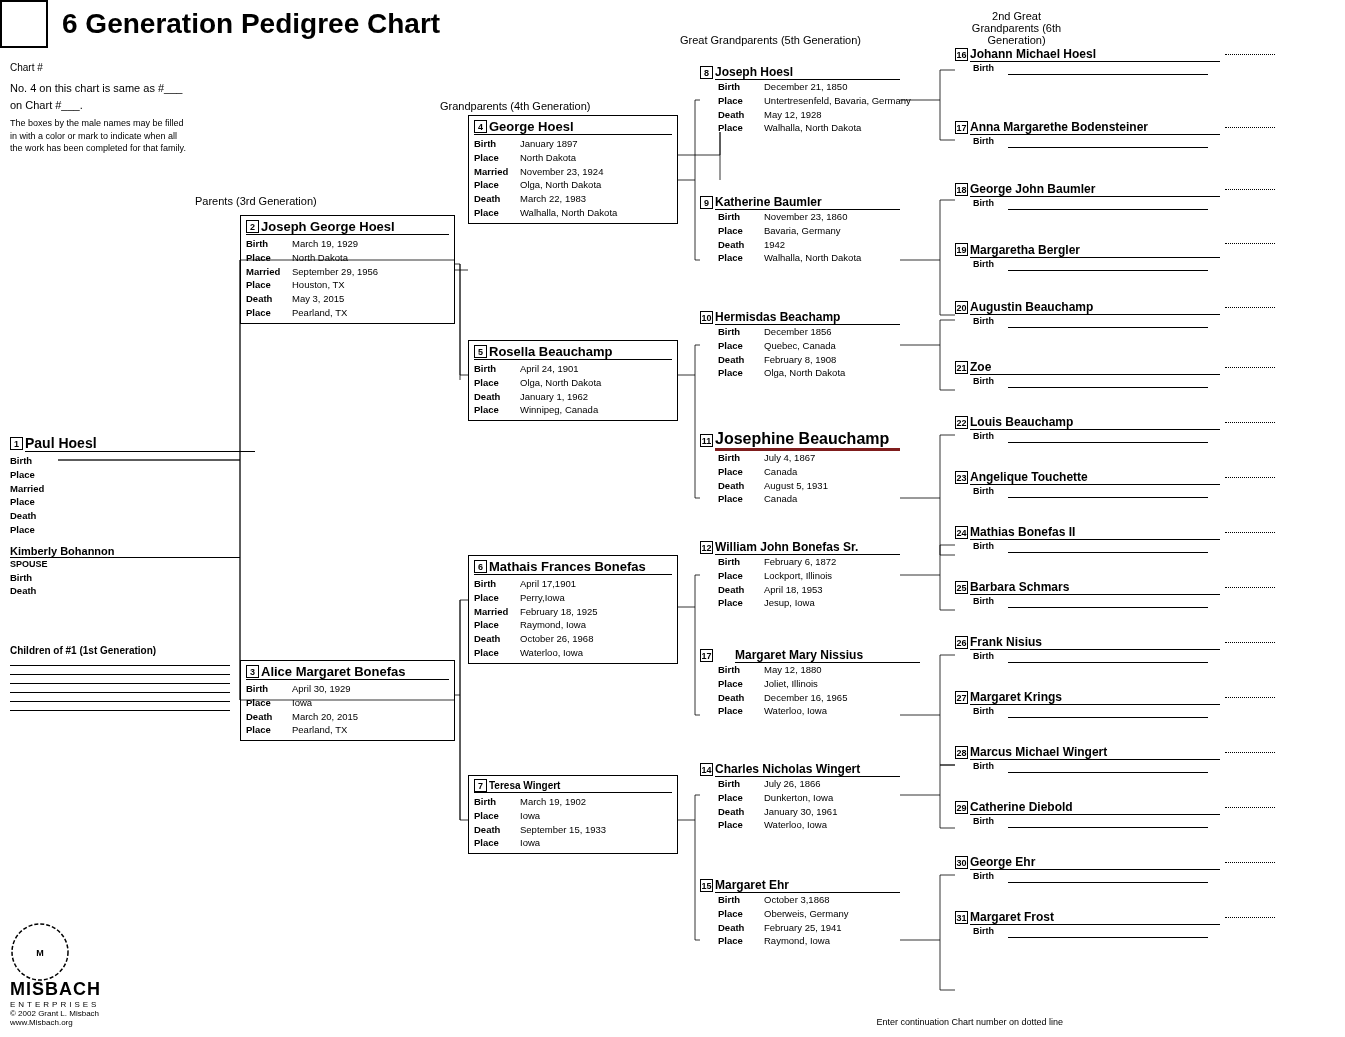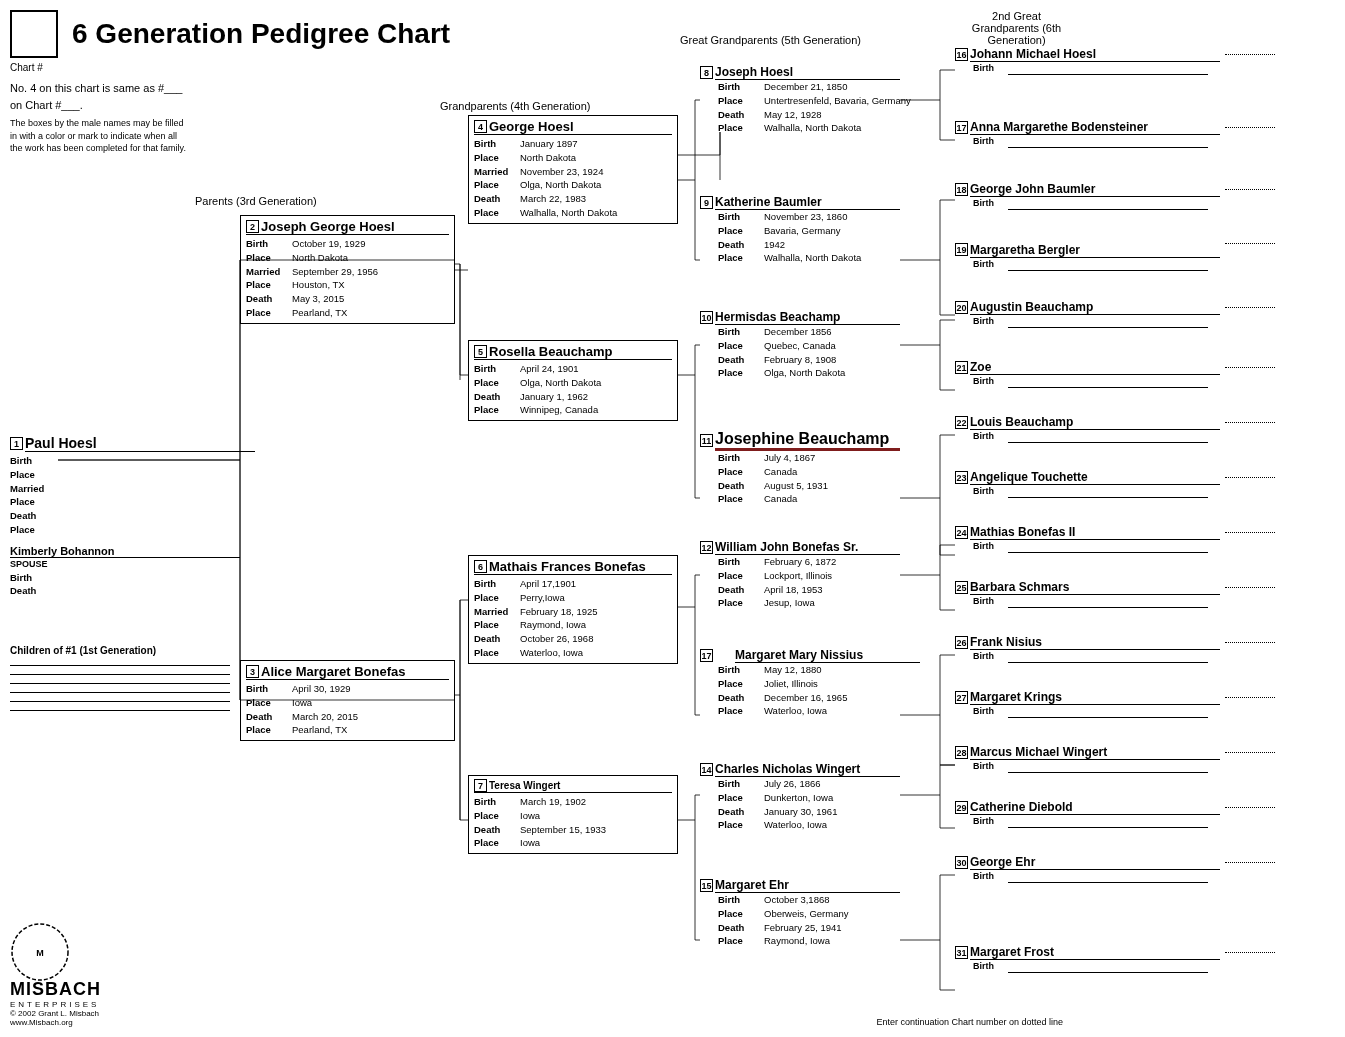--- a/index.html
+++ b/index.html
@@ -9,21 +9,21 @@
       background: #fff;
       color: #000;
       width: 1345px;
       min-height: 1037px;
       position: relative;
       overflow: hidden;
     }
     .page {
       width: 1073px;
       min-height: 1037px;
-      padding: 10px;
+      padding: 0;
       position: relative;
     }
     .title-area {
       display: flex;
       align-items: center;
       margin-bottom: 6px;
     }
     .chart-box {
       width: 48px;
       height: 48px;
@@ -196,21 +196,21 @@
     <div style="border-bottom:1px solid #000; width:220px; margin-bottom:8px;"></div>
   </div>
 
   <div style="position:absolute; left:240px; top:215px; border:1px solid #000; padding:3px 5px; width:215px;">
     <div style="display:flex; align-items:center; margin-bottom:2px; border-bottom:1px solid #000;">
       <span class="num-circle">2</span>
       <span style="font-size:13px; font-weight:bold;">Joseph George Hoesl</span>
     </div>
     <div class="field-row">
         <span class="field-label">Birth</span>
-        <span class="field-value">October 19, 1929</span>
+        <span class="field-value">March 19, 1929</span>
       </div>
     <div class="field-row">
         <span class="field-label">Place</span>
         <span class="field-value">North Dakota</span>
       </div>
     <div class="field-row">
         <span class="field-label">Married</span>
         <span class="field-value">September 29, 1956</span>
       </div>
     <div class="field-row">
@@ -716,21 +716,21 @@
       <span style="font-size:12px; font-weight:bold; border-bottom:1px solid #000; width:250px; display:inline-block;">George Ehr</span>
       <span style="display:inline-block; border-bottom:1px dotted #000; width:50px; margin-left:5px;"></span>
     </div>
     <div class="field-row" style="margin-left:18px; font-size:9px;">
         <span style="font-weight:bold; width:35px; flex-shrink:0;">Birth</span>
         <span style="border-bottom:1px solid #000; width:200px; display:inline-block;"></span>
       </div>
   </div>
 
   <div style="position:absolute; left:955px; top:910px;">
-    <div style="display:flex; align-items:center;margin-top:35px;">
+    <div style="display:flex; align-items:center;">
       <span class="num-circle">31</span>
       <span style="font-size:12px; font-weight:bold; border-bottom:1px solid #000; width:250px; display:inline-block;">Margaret Frost</span>
       <span style="display:inline-block; border-bottom:1px dotted #000; width:50px; margin-left:5px;"></span>
     </div>
     <div class="field-row" style="margin-left:18px; font-size:9px;">
         <span style="font-weight:bold; width:35px; flex-shrink:0;">Birth</span>
         <span style="border-bottom:1px solid #000; width:200px; display:inline-block;"></span>
       </div>
   </div>
 

